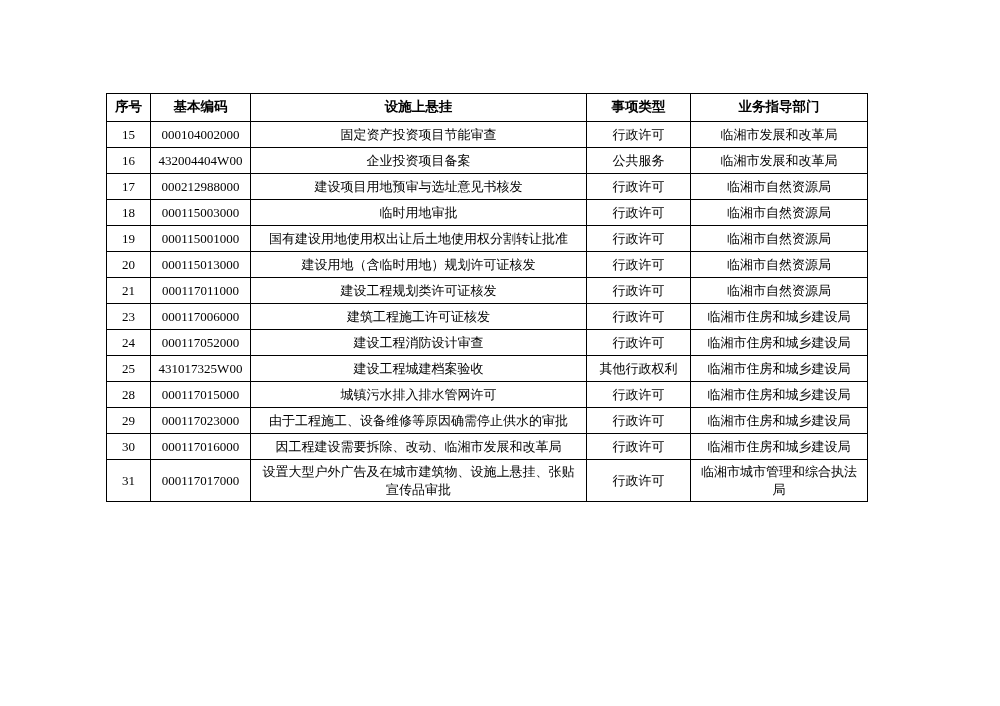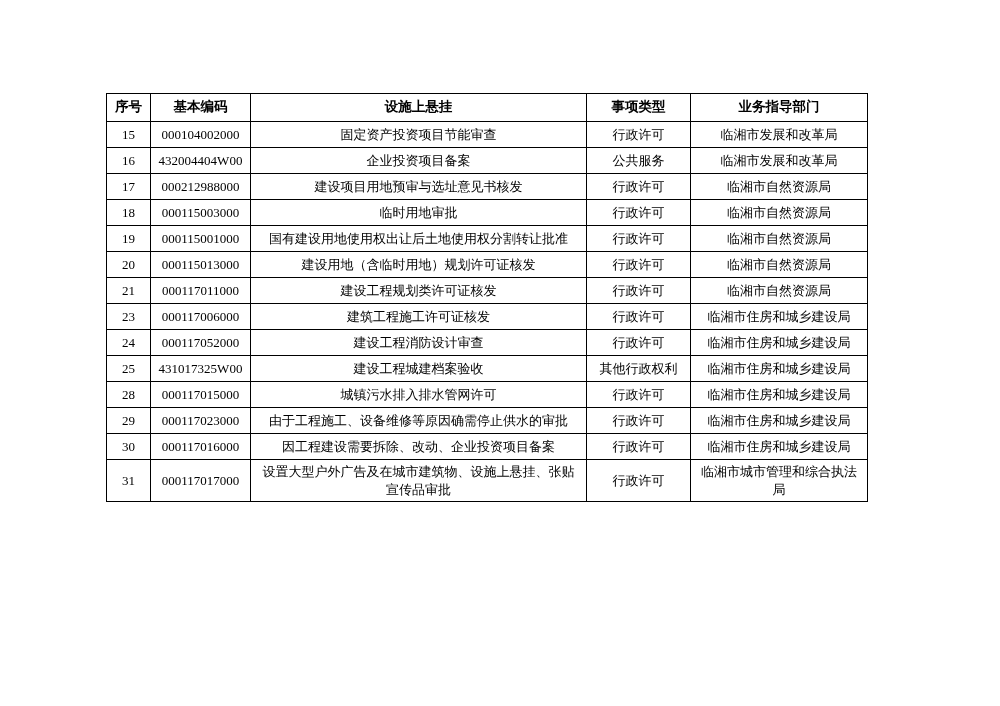--- a/index.html
+++ b/index.html
@@ -147,21 +147,21 @@
         <tr>
           <td>29</td>
           <td>000117023000</td>
           <td>由于工程施工、设备维修等原因确需停止供水的审批</td>
           <td>行政许可</td>
           <td>临湘市住房和城乡建设局</td>
         </tr>
         <tr>
           <td>30</td>
           <td>000117016000</td>
-          <td>因工程建设需要拆除、改动、企业投资项目备案</td>
+          <td>因工程建设需要拆除、改动、临湘市发展和改革局</td>
           <td>行政许可</td>
           <td>临湘市住房和城乡建设局</td>
         </tr>
         <tr>
           <td>31</td>
           <td>000117017000</td>
           <td>设置大型户外广告及在城市建筑物、设施上悬挂、张贴宣传品审批</td>
           <td>行政许可</td>
           <td>临湘市城市管理和综合执法局</td>
         </tr>

